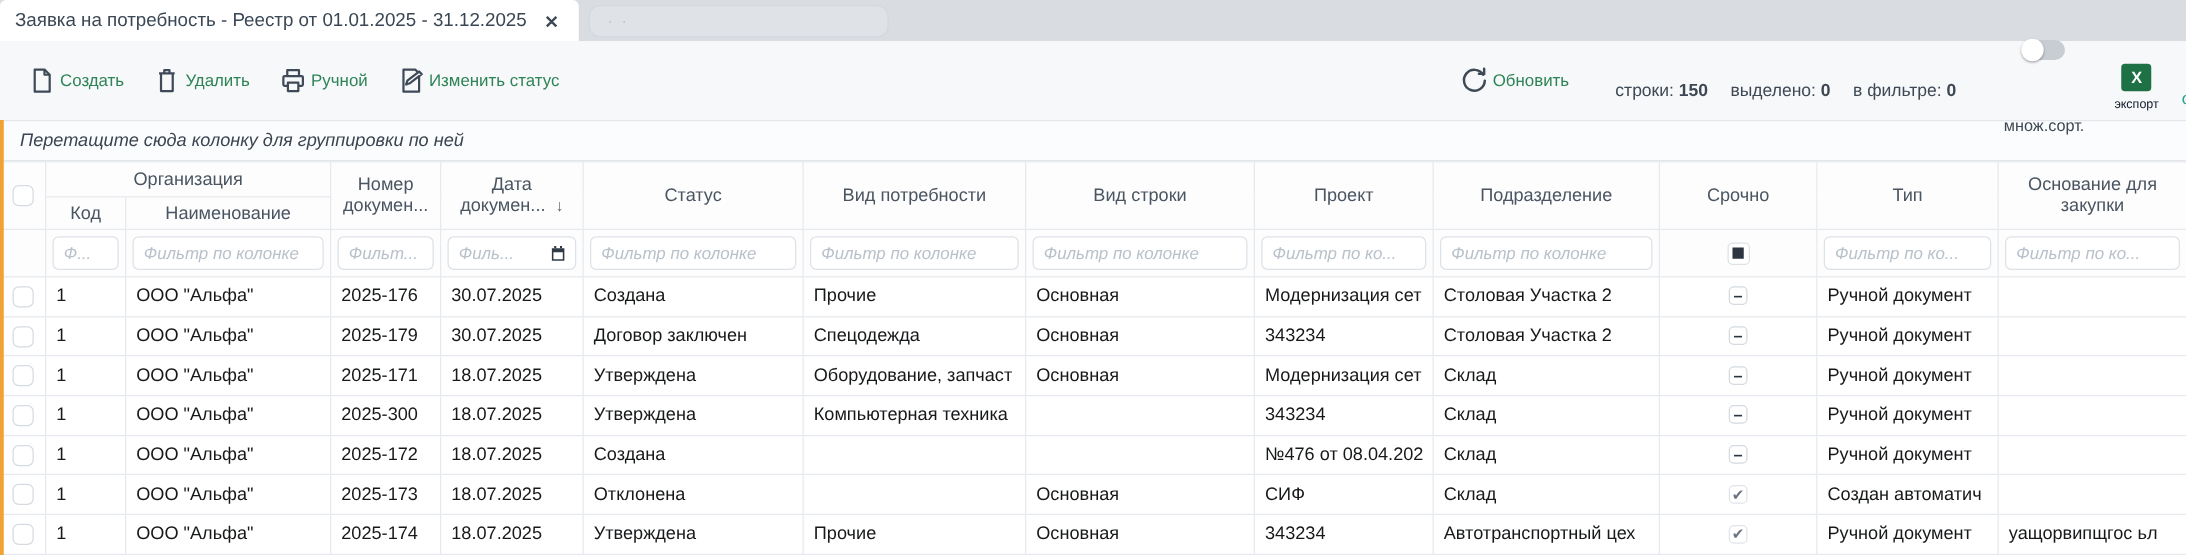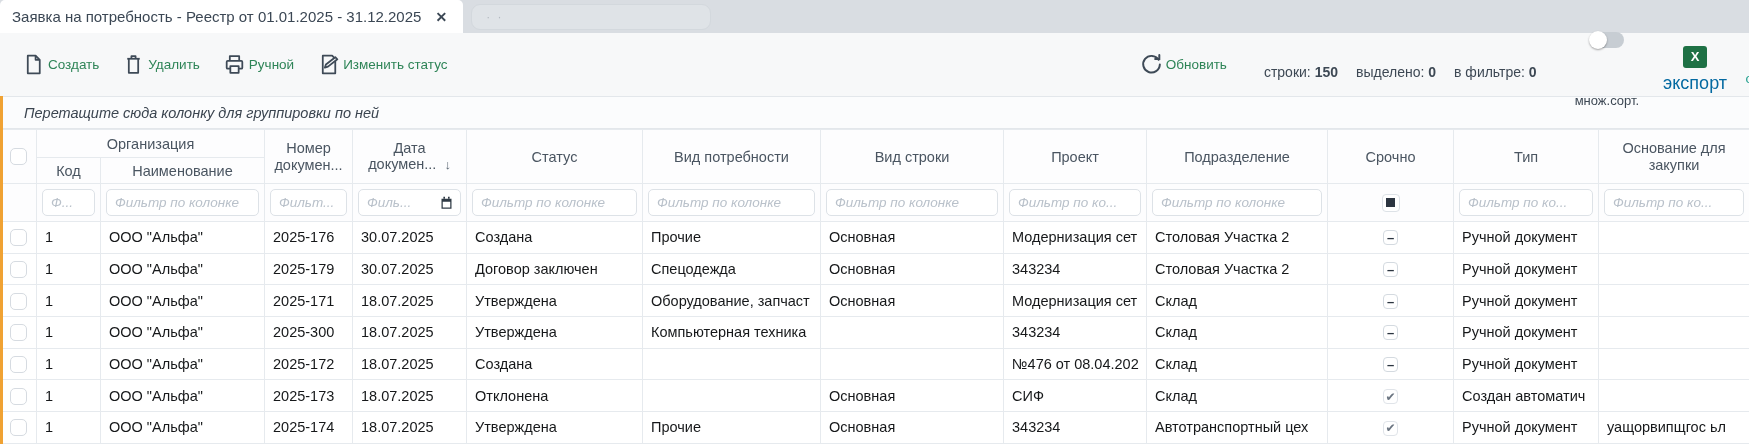--- a/index.html
+++ b/index.html
@@ -35,36 +35,36 @@
   .tbtn svg { width:25px; height:25px; display:block; }
   .tbtn .lbl { font-size:13.5px; color:#2e8457; white-space:nowrap; }
   .tb-right { margin-left:auto; display:flex; align-items:center; padding-right:10px; }
   .counters { display:flex; gap:18px; font-size:14px; color:#3d4854; margin:14px 26px 0 26px; white-space:nowrap; }
   .counters b { font-weight:bold; }
   .switch-block, .export-block {
     display:flex; flex-direction:column; align-items:center; gap:5px;
     margin:10px 0 0 0; padding:0 12px; cursor:pointer;
   }
   .switch-block .lbl { font-size:13px; color:#3d4854; white-space:nowrap;margin-top:40px; }
-  .export-block .lbl { font-size:18px; color:#0369a1; }
+  .export-block .lbl { font-size:10px; color:#0f172a; }
   .toggle { width:34px; height:16px; background:#c7cdd3; border-radius:9px; position:relative; }
   .toggle .knob {
     position:absolute; left:-1px; top:-1px; width:18px; height:18px; background:#fff;
     border-radius:50%; box-shadow:0 1px 2px rgba(0,0,0,.35);
   }
   .xls-icon {
     width:24px; height:22px; background:#1e7145; border-radius:3px; color:#fff;
     font-weight:bold; font-size:13px; display:flex; align-items:center; justify-content:center;
   }
   .clip-label { position:absolute; right:-4px; bottom:10px; font-size:13.5px; color:#23a08f; }
 
   
   .groupbar {
     height:33px; background:#fbfcfd; border-top:1px solid #e3e7eb; border-bottom:1px solid #e3e7eb;
-    display:flex; align-items:center; padding-left:24px;
+    display:flex; align-items:center; padding-left:16px;
     font-style:italic; font-size:14.5px; color:#3b4550;
   }
 
   
   .orange-strip { position:absolute; left:0; top:96px; bottom:0; width:3px; background:#f0a233; z-index:9; }
 
   
   table { width:1749px; table-layout:fixed; border-collapse:collapse; font-size:14.5px;padding-left:12px; }
   th, td { border:1px solid #e6eaee; overflow:hidden; white-space:nowrap; }
   thead th {

